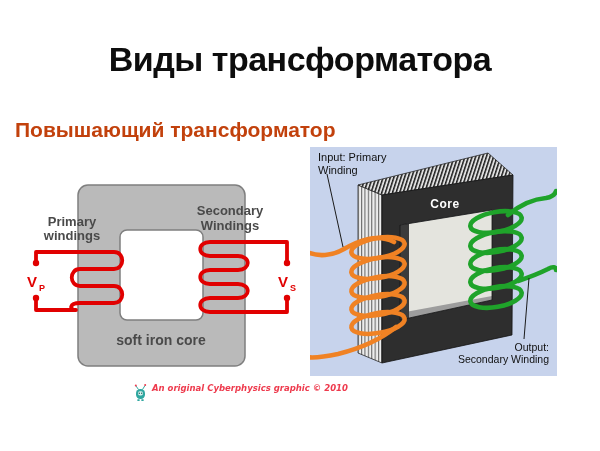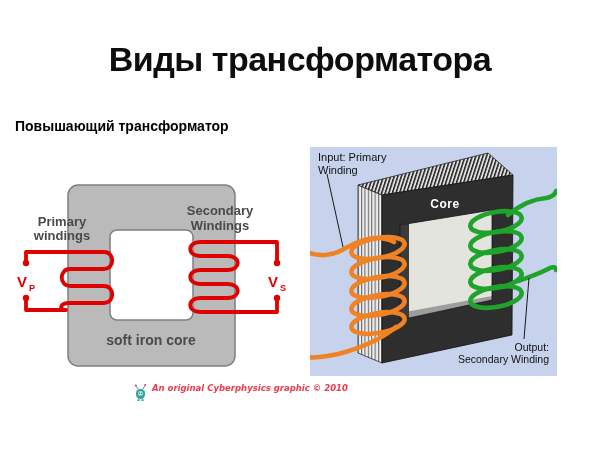--- a/index.html
+++ b/index.html
@@ -3,25 +3,25 @@
 <meta charset="utf-8">
 <style>
   * { margin:0; padding:0; box-sizing:border-box; }
   html,body { width:600px; height:451px; background:#fff; overflow:hidden;
               font-family:"Liberation Sans", sans-serif; }
   .slide { position:relative; width:508px; height:451px; background:#fff; }
 
   .title { position:absolute; top:40px; left:0; width:600px; text-align:center;
            font-size:34px; font-weight:bold; color:#0d0d0d; letter-spacing:-0.5px; }
 
-  .subtitle { position:absolute; top:118px; font-size:14px; font-weight:bold; color:#000000; }
+  .subtitle { position:absolute; top:118px; font-size:21px; font-weight:bold; color:#c2410c; }
   .subtitle.left  { left:15px; }
   .subtitle.right { left:312px; }
 
-  .left-diagram { position:absolute; left:0; top:175px; width:290px; height:230px; }
+  .left-diagram { position:absolute; left:10px; top:175px; width:290px; height:230px; }
 
   .right-panel { position:absolute; left:310px; top:147px; width:247px; height:229px;
                  overflow:hidden; }
   .right-panel svg { position:absolute; left:0; top:0; }
 
   .panel-label { position:absolute; font-size:11px; line-height:1.18; color:#101010;
                  white-space:pre-line; }
   .panel-label.input  { left:8px; top:4px; }
   .panel-label.output { right:8px; top:194px; text-align:right; font-size:10.5px; }
 

